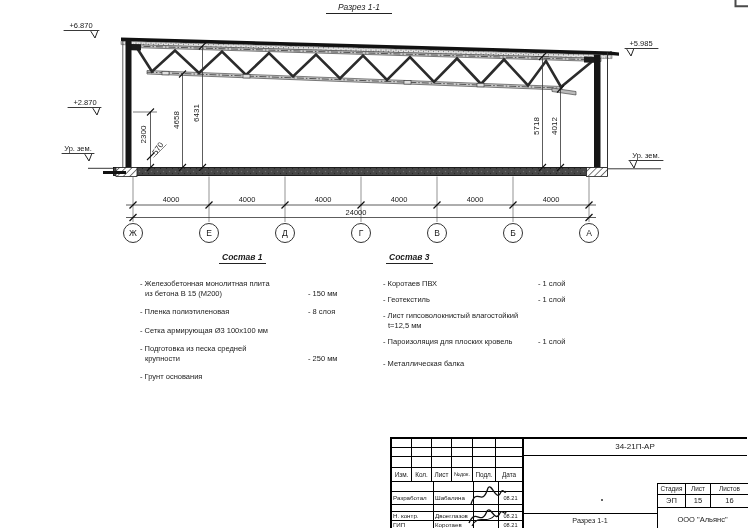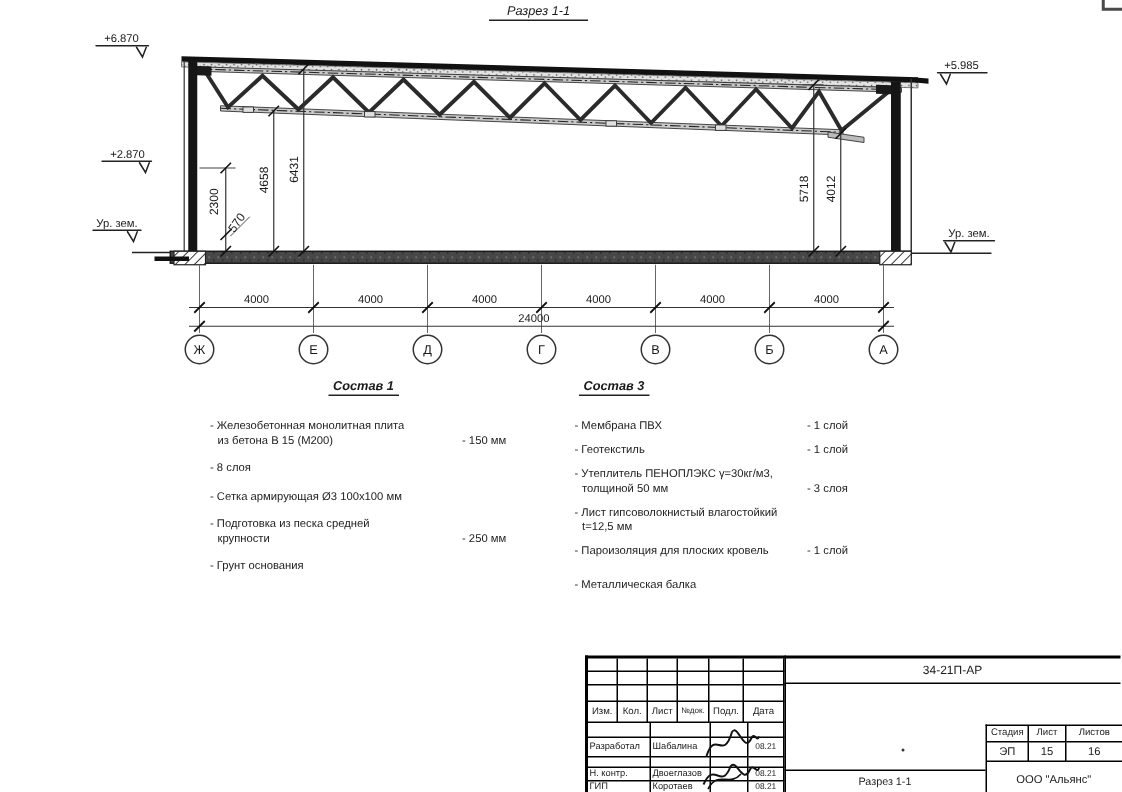--- a/index.html
+++ b/index.html
@@ -228,20 +228,23 @@
   <div class="sostav-head" style="left:219px;top:252px;">Состав 1</div>
   <div class="sostav s1" style="left:140px;top:279px;width:225px;">
     <div class="item">
       <div class="txt">
           <div>- Железобетонная  монолитная плита</div>
         <div class="l2">из бетона В 15 (М200)</div>
         </div>
       <div class="val">- 150 мм</div>
     </div>
     <div class="item">
+      <div class="txt">
+          <div>- Пленка полиэтиленовая</div>
+        </div>
       <div class="val">- 8 слоя</div>
     </div>
     <div class="item">
       <div class="txt">
           <div>- Сетка армирующая Ø3 100х100 мм</div>
         </div>
     </div>
     <div class="item">
       <div class="txt">
           <div>- Подготовка из песка средней</div>
@@ -253,36 +256,29 @@
       <div class="txt">
           <div>- Грунт основания</div>
         </div>
     </div>
   </div>
 
   <div class="sostav-head" style="left:386px;top:252px;">Состав 3</div>
   <div class="sostav s2" style="left:383px;top:279px;width:210px;">
     <div class="item">
       <div class="txt">
-          <div>- Мембрана ПВХ</div>
+          <div>- Коротаев ПВХ</div>
         </div>
       <div class="val">- 1 слой</div>
     </div>
     <div class="item">
       <div class="txt">
           <div>- Геотекстиль</div>
         </div>
       <div class="val">- 1 слой</div>
-    </div>
-    <div class="item">
-      <div class="txt">
-          <div>- Утеплитель ПЕНОПЛЭКС γ=30кг/м3,</div>
-        <div class="l2">толщиной 50 мм</div>
-        </div>
-      <div class="val">- 3 слоя</div>
     </div>
     <div class="item">
       <div class="txt">
           <div>- Лист гипсоволокнистый влагостойкий</div>
         <div class="l2">t=12,5 мм</div>
         </div>
     </div>
     <div class="item gap-big">
       <div class="txt">
           <div>- Пароизоляция для плоских кровель</div>

